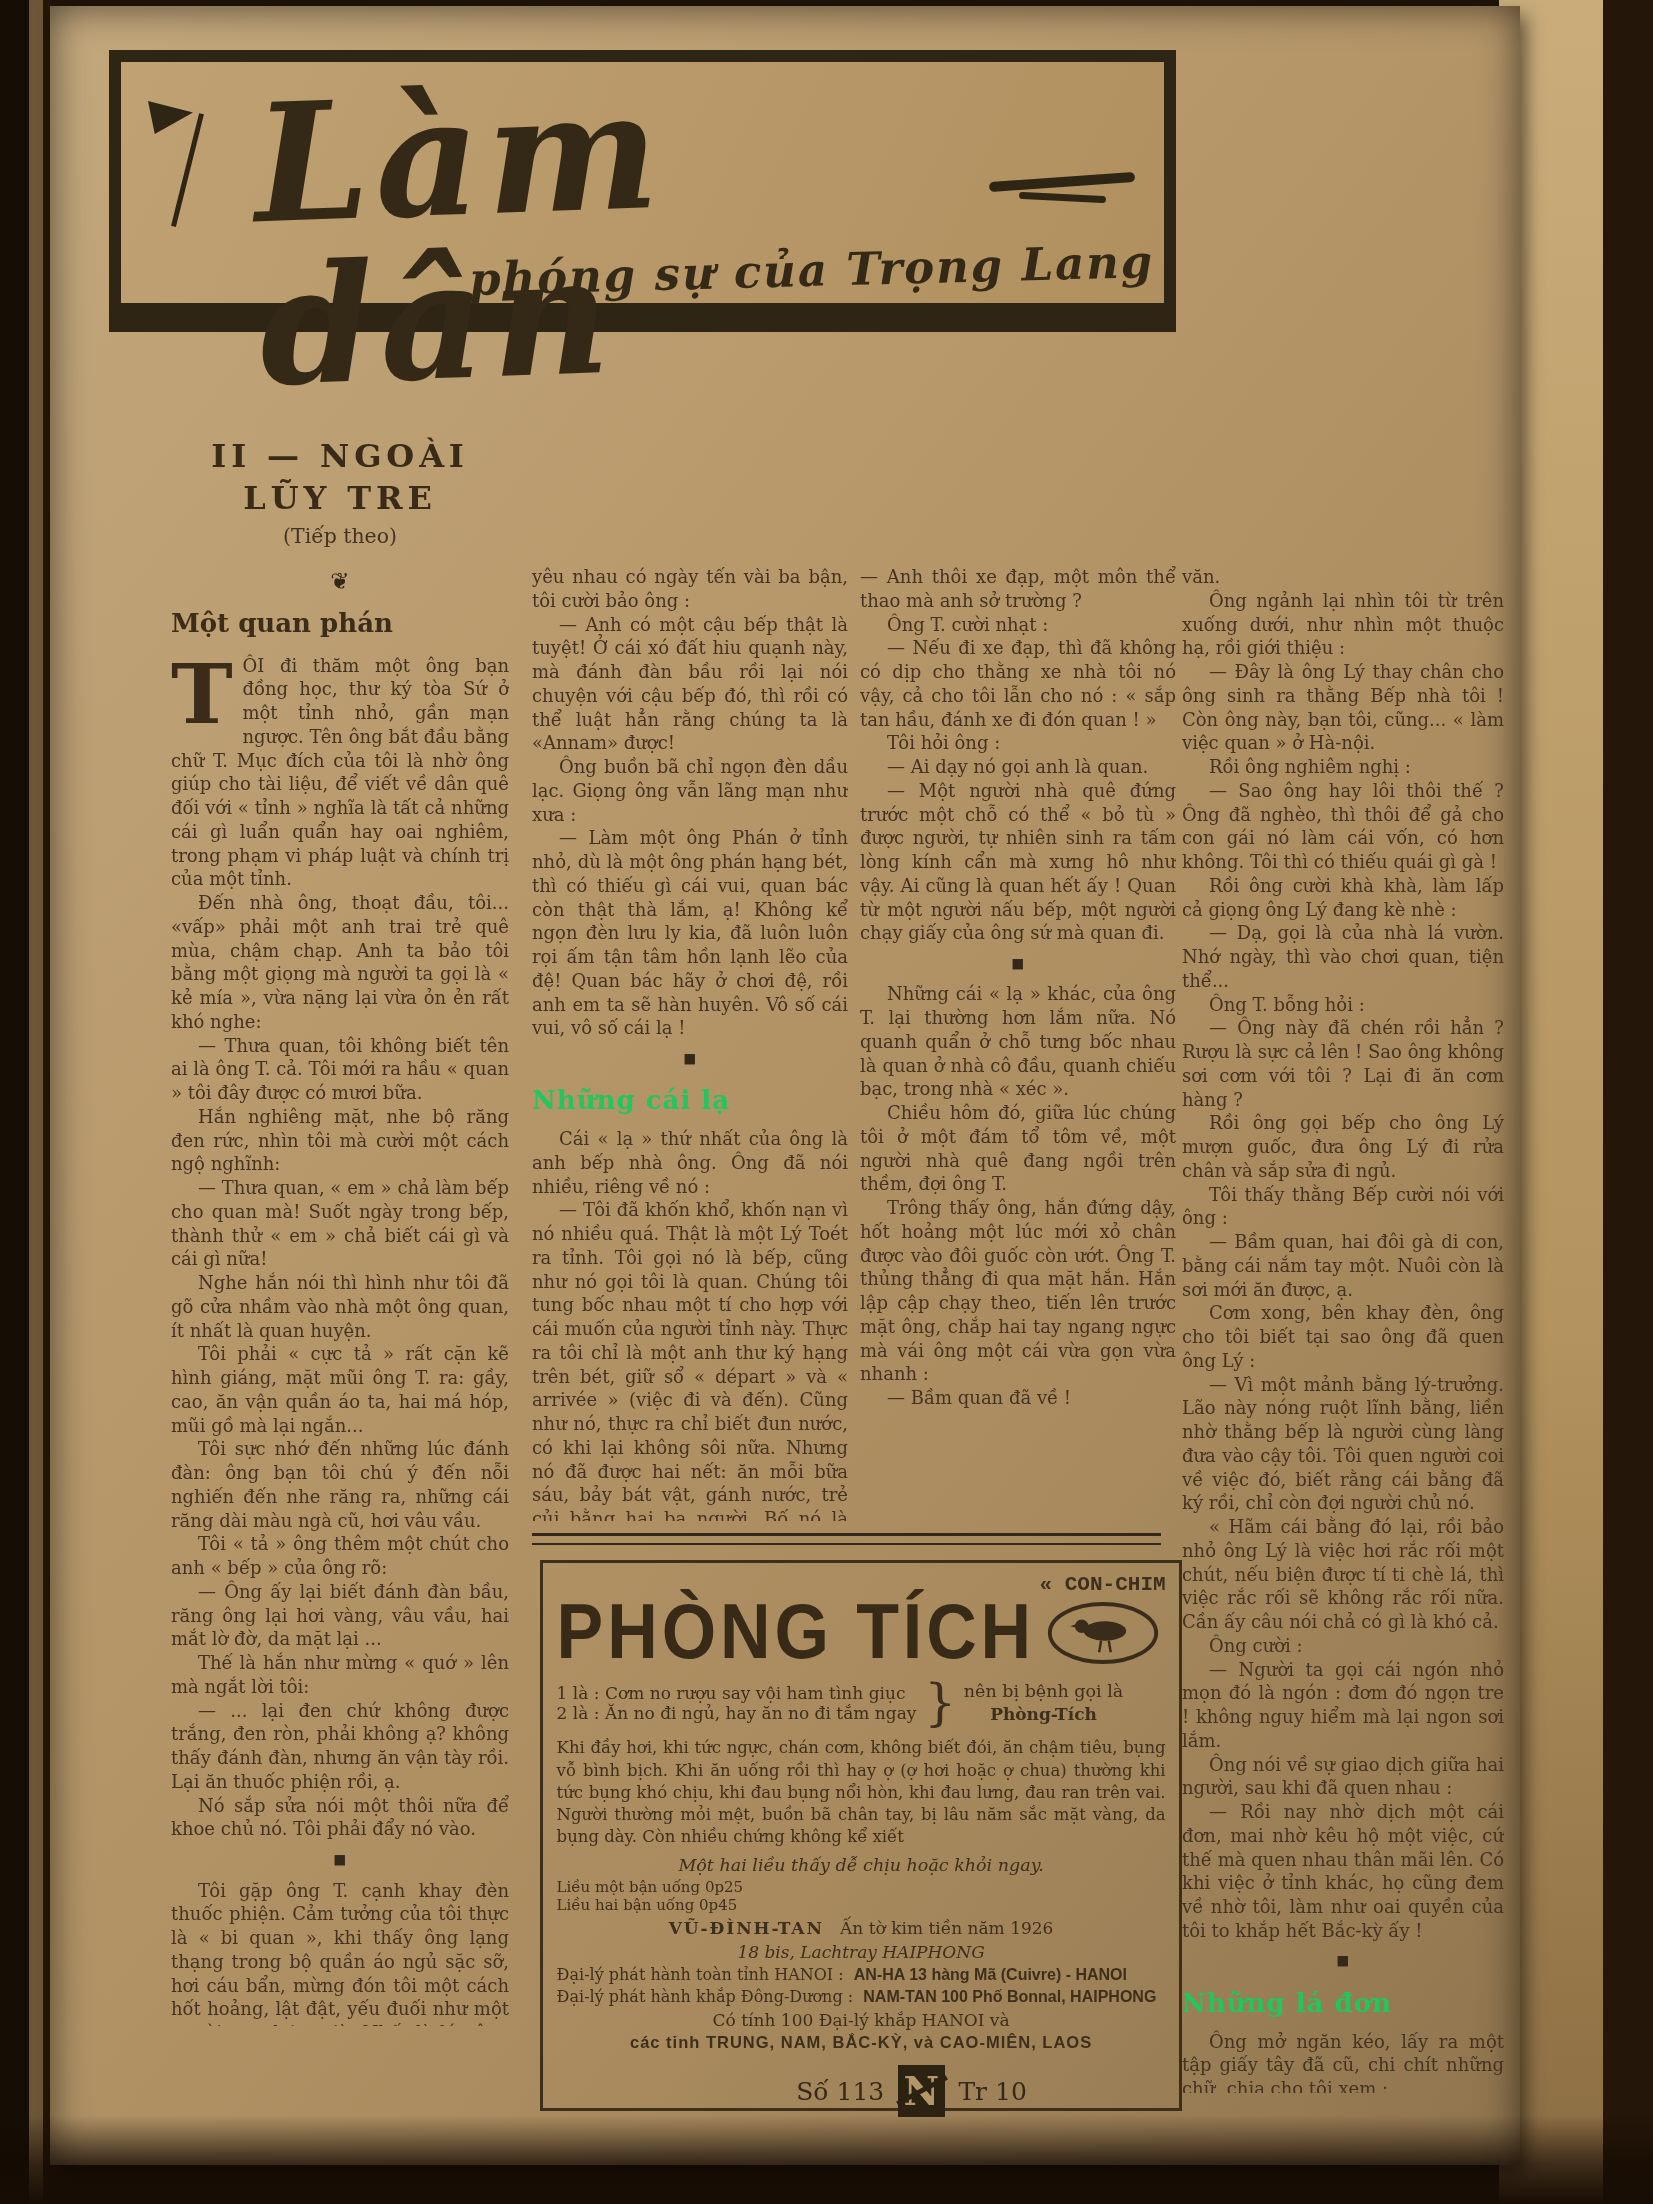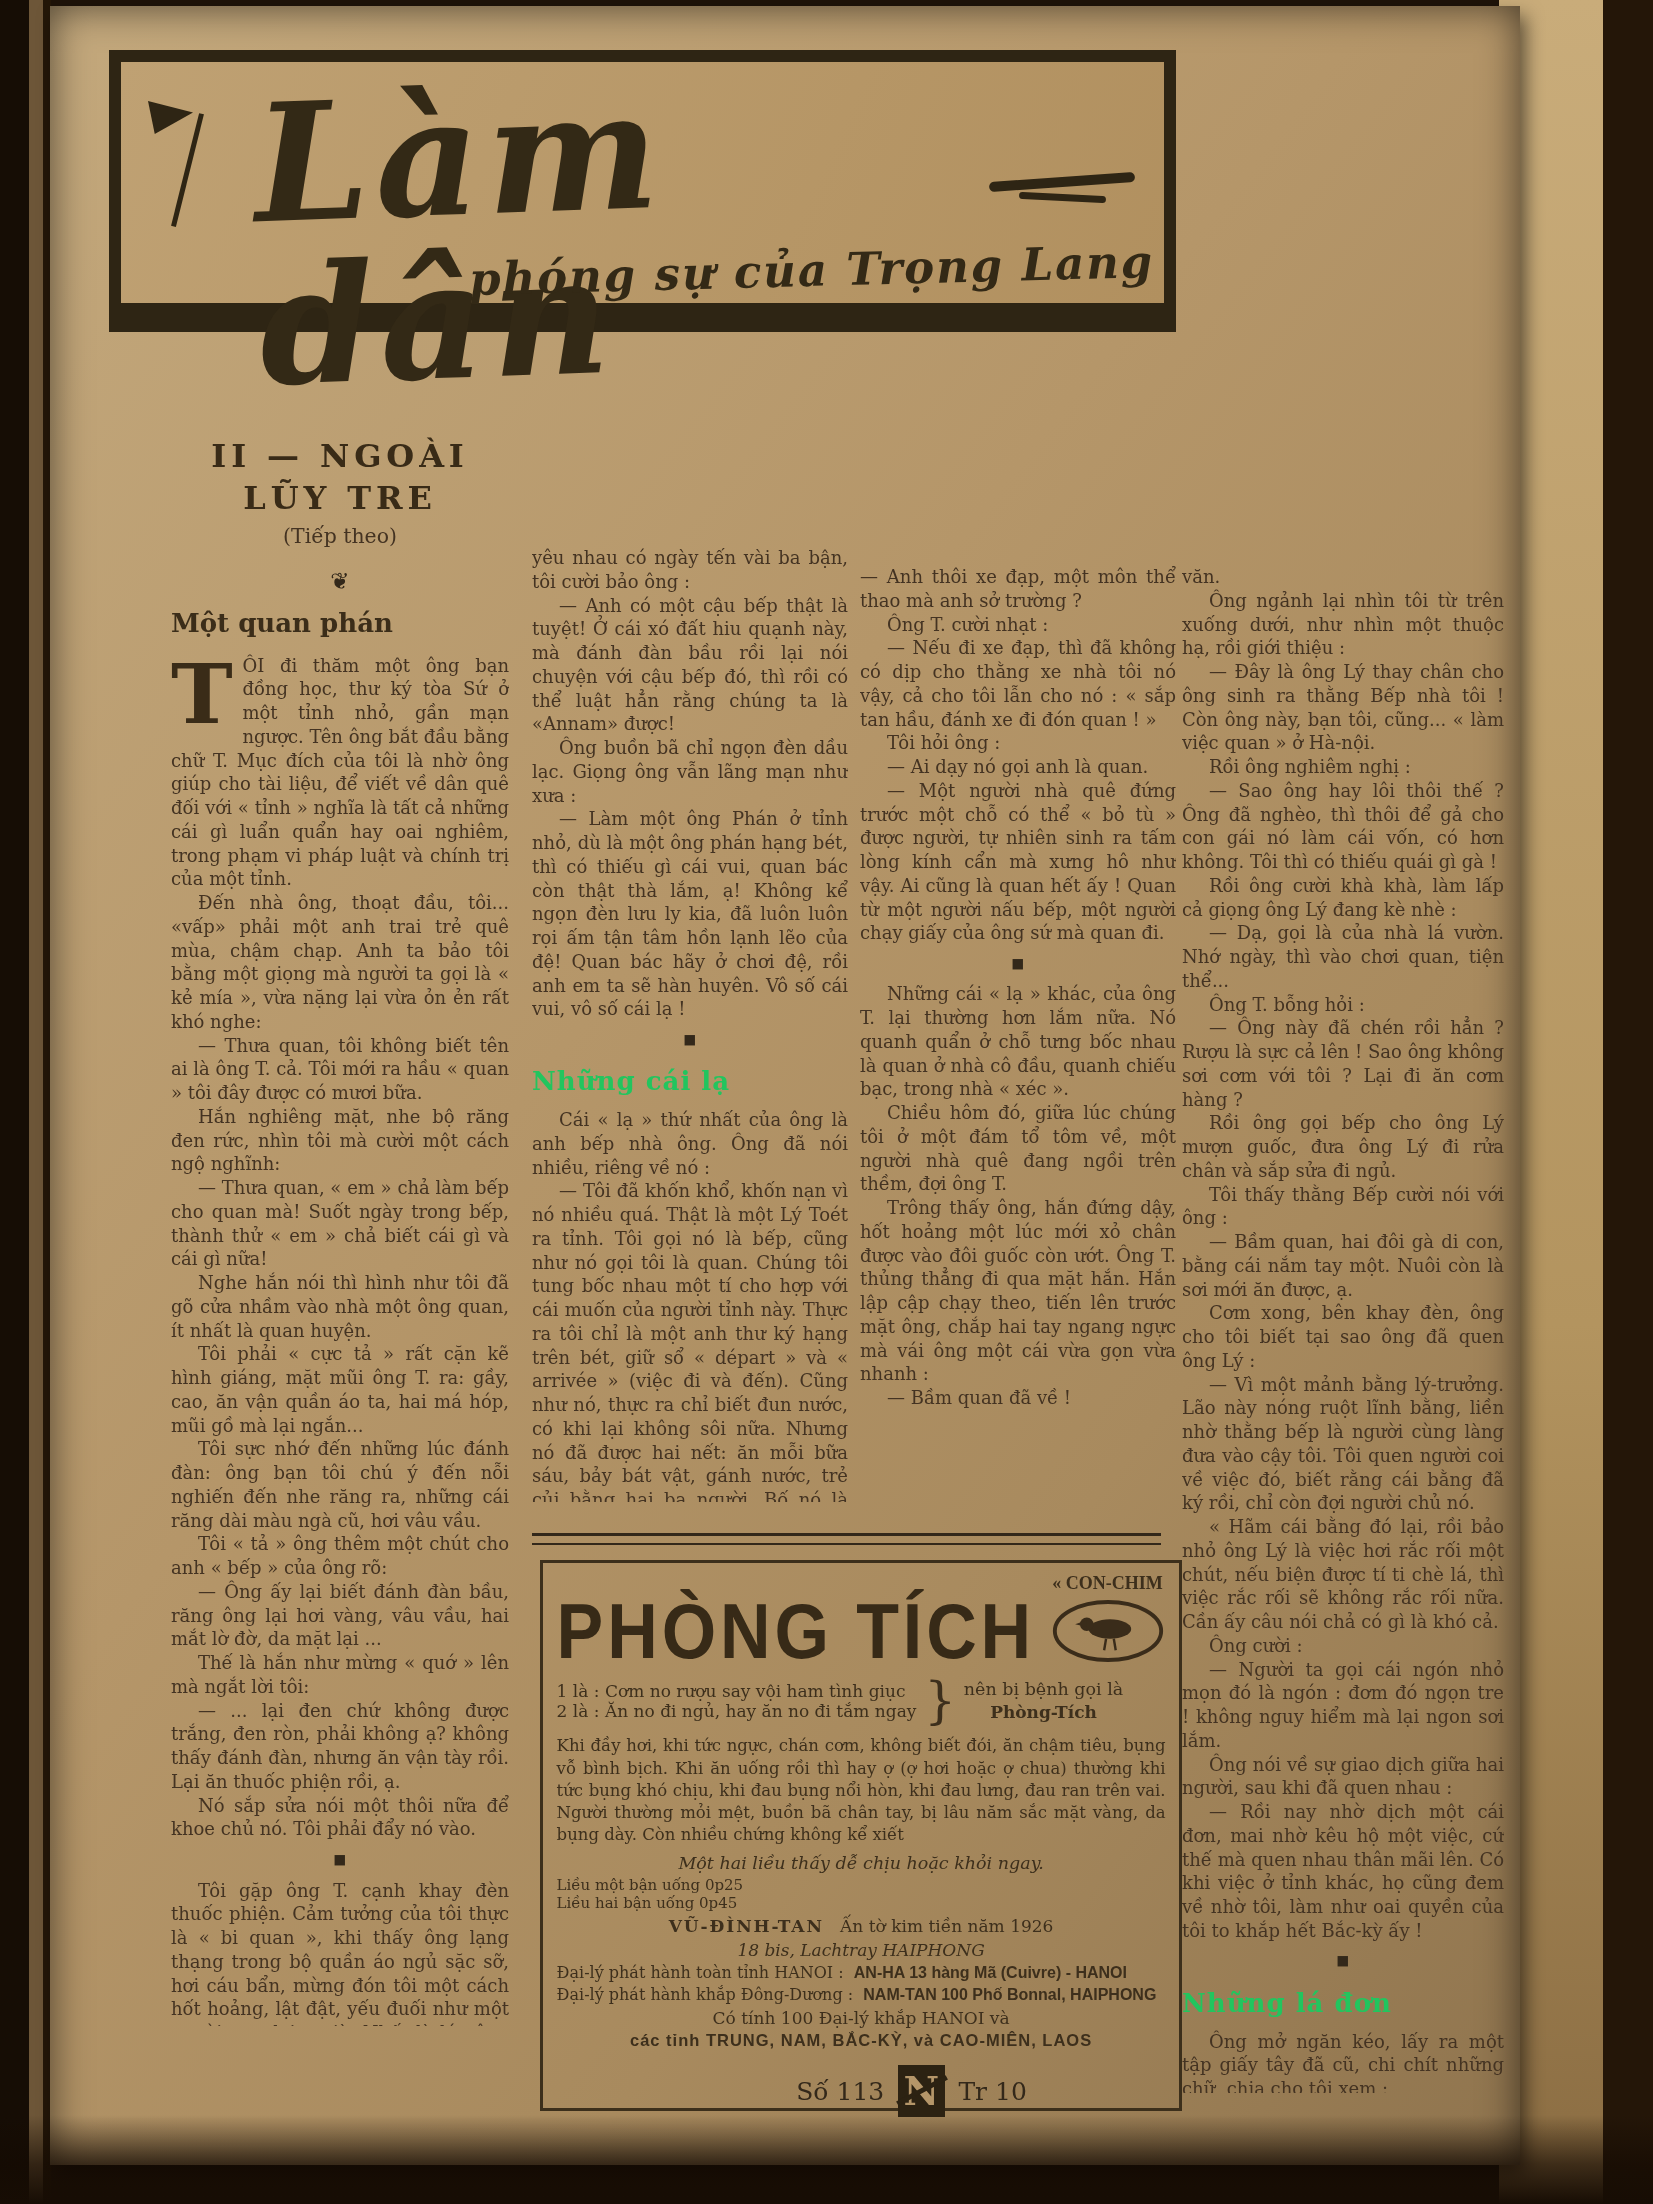--- a/index.html
+++ b/index.html
@@ -31,21 +31,21 @@
             font-weight:bold;color:#332916;transform:rotate(-1.5deg);letter-spacing:1.9px;}
   .mast-blob{position:absolute;background:#2e2514;}
   #blob-flag{left:27px;top:39px;width:45px;height:33px;clip-path:polygon(0 0,100% 35%,15% 100%);}
   #blob-pole{left:64px;top:50px;width:4.9px;height:116px;transform:rotate(14deg);}
   #blob-r{right:29px;top:115px;width:146px;height:9.7px;border-radius:4.9px;transform:rotate(-4deg);}
   #blob-r2{right:58px;top:132px;width:87px;height:6.8px;border-radius:3.9px;transform:rotate(3deg);}
 
   
   .col{position:absolute;color:#443322;font-size:18px;line-height:1.32;overflow:hidden;}
   #col1{left:171px;top:435px;width:338px;height:1591px;}
-  #col2{left:532px;top:546px;width:316px;height:956px;}
+  #col2{left:532px;top:565px;width:316px;height:956px;}
   #col3{left:860px;top:565px;width:316px;height:956px;}
   #col4{left:1182px;top:565px;width:322px;height:1528px;}
   .para{margin:0;text-indent:1.5em;text-align:justify;}
   .para.noind{text-indent:0;}
   .colhead{font-weight:bold;font-size:26px;margin:15.5px 0 9.7px;color:#22c55e;letter-spacing:1px;}
   .sqdiv{text-align:center;font-size:13.6px;margin:9.7px 0;color:#33281a;}
   .dropcap{float:left;font-size:83px;line-height:.78;padding:7.8px 9.7px 0 0;font-weight:bold;color:#3a2c18;}
   #sect-head{font-size:32px;font-weight:bold;letter-spacing:4.9px;text-align:center;color:#392b17;margin:0;}
   #sect-sub{text-align:center;font-size:20.4px;margin:3.9px 0 0;}
   #sect-orn{text-align:center;font-size:23px;margin:15.5px 0 9.7px;color:#33281a;}
@@ -54,21 +54,21 @@
   
   #ad-rule{position:absolute;left:532px;top:1533px;width:629px;height:6.8px;
            border-top:3.9px solid #33281a;border-bottom:2.9px solid #33281a;}
   #ad{position:absolute;left:540px;top:1560px;width:609px;height:526px;
       border:3.9px solid #3c2f1b;padding:9.7px 13.6px;color:#3d2f1c;overflow:hidden;}
   #ad-top{display:flex;}
   #ad-title{font-family:"Liberation Sans", sans-serif;font-weight:bold;font-size:70px;
             letter-spacing:3.9px;transform:scaleY(1.12);transform-origin:top left;
             color:#372a17;white-space:nowrap;margin-top:13.6px;}
   #ad-logo{margin-left:auto;text-align:center;}
-  #ad-logo-label{font-family:Liberation Serif, serif;font-weight:bold;font-size:18px;}
+  #ad-logo-label{font-family:Liberation Mono, monospace;font-weight:bold;font-size:21px;}
   #ad-causes{display:flex;align-items:center;margin-top:1.9px;}
   .ad-cause{font-size:17px;white-space:nowrap;}
   #ad-brace{font-size:50px;font-weight:200;margin:0 7.8px;color:#3d2f1c;}
   #ad-result{font-size:17.5px;text-align:center;line-height:1.3;}
   #ad-result b{font-size:17px;}
   #ad-body{font-size:16.5px;text-align:justify;line-height:1.35;margin-top:5.8px;}
   #ad-tag{text-align:center;font-style:italic;font-size:17.5px;margin-top:5.8px;}
   #ad-prices{display:flex;justify-content:space-between;font-size:15px;margin-top:3.9px;flex-direction:column;}
   .ad-center{text-align:center;margin-top:3.9px;font-size:17px;}
   .ad-center b{letter-spacing:1.9px;}

